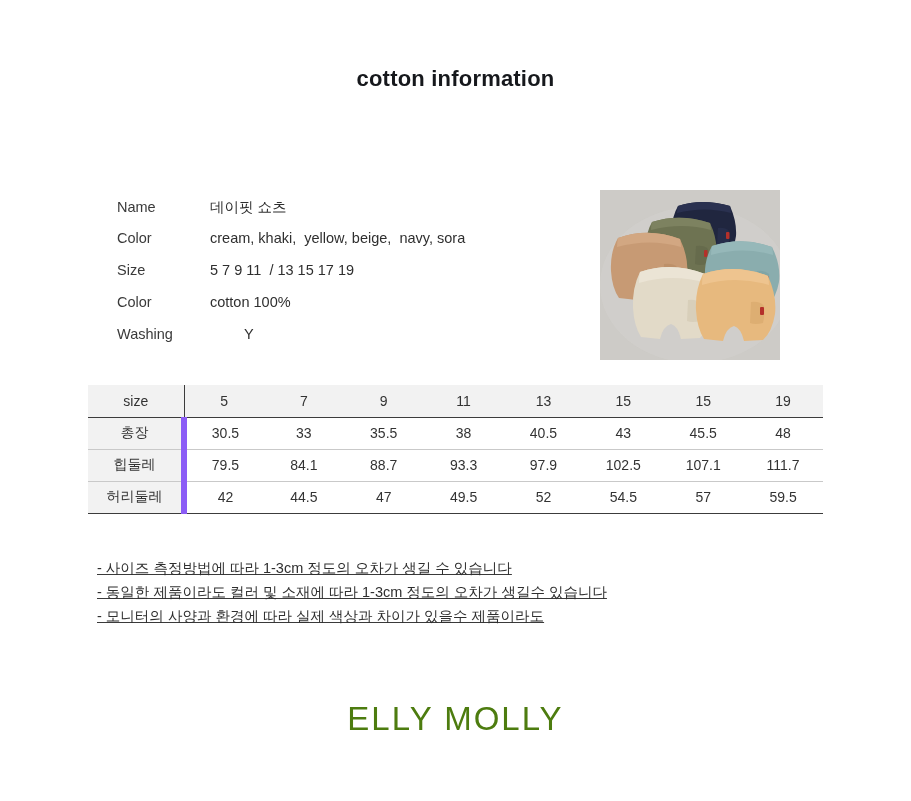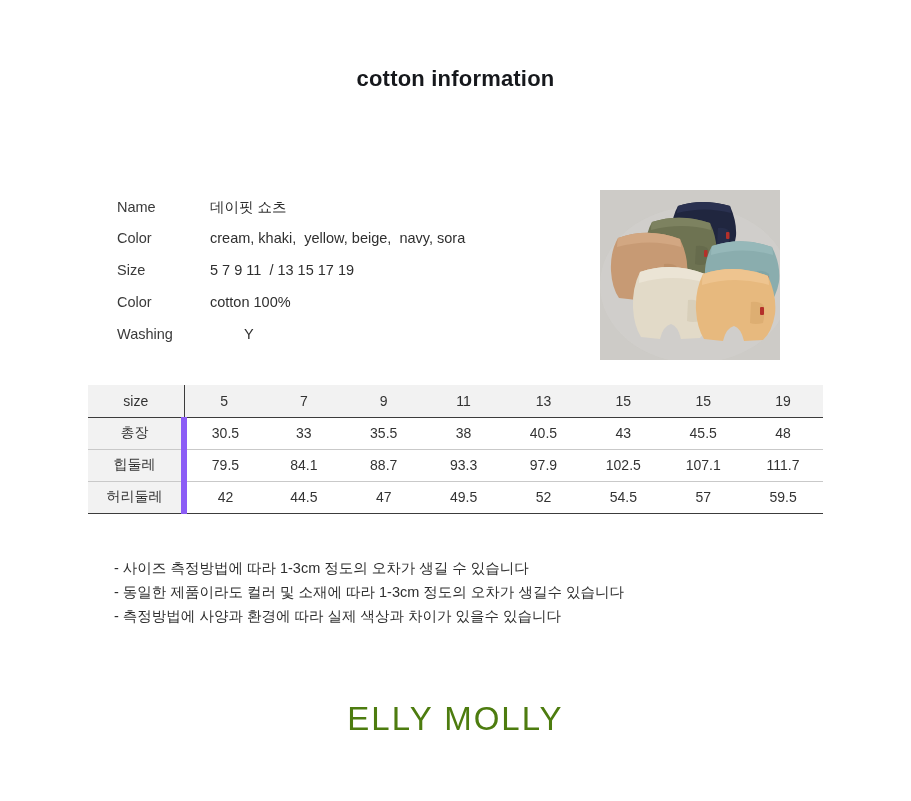--- a/index.html
+++ b/index.html
@@ -88,22 +88,23 @@
     border-right: 6px solid #8b5cf6;
     color: #4a4a4a;
   }
   thead .col-head { border-right: 1px solid #3c3c3c; }
   thead th { background: #f2f2f2; }
   thead th.val { background: #f2f2f2; }
 
   
   .notes {
     position: absolute;
-    left: 114px; top: 556px;
+    left: 97px; top: 556px;
     width: 700px;
+    text-decoration: underline;
   }
   .note-line {
     font-size: 14.5px;
     color: #2f2f2f;
     line-height: 24px;
     white-space: pre;
   }
 
   
   .brand {
@@ -242,16 +243,16 @@
       <td>54.5</td>
       <td>57</td>
       <td>59.5</td>
     </tr>
   </tbody>
 </table>
 
 <div class="notes">
   <div class="note-line">- 사이즈 측정방법에 따라 1-3cm 정도의 오차가 생길 수 있습니다</div>
   <div class="note-line">- 동일한 제품이라도 컬러 및 소재에 따라 1-3cm 정도의 오차가 생길수 있습니다</div>
-  <div class="note-line">- 측정방법에 사양과 환경에 따라 실제 색상과 차이가 있을수 있습니다</div>
+  <div class="note-line">- 모니터의 사양과 환경에 따라 실제 색상과 차이가 있을수 제품이라도</div>
 </div>
 
 <div class="brand">ELLY MOLLY</div>
 
 </body></html>

